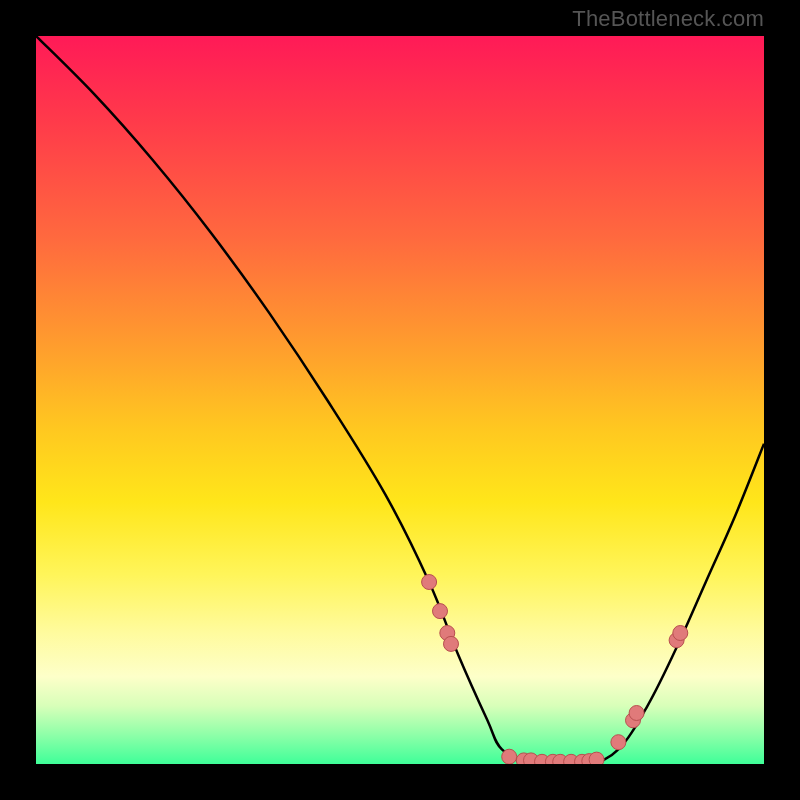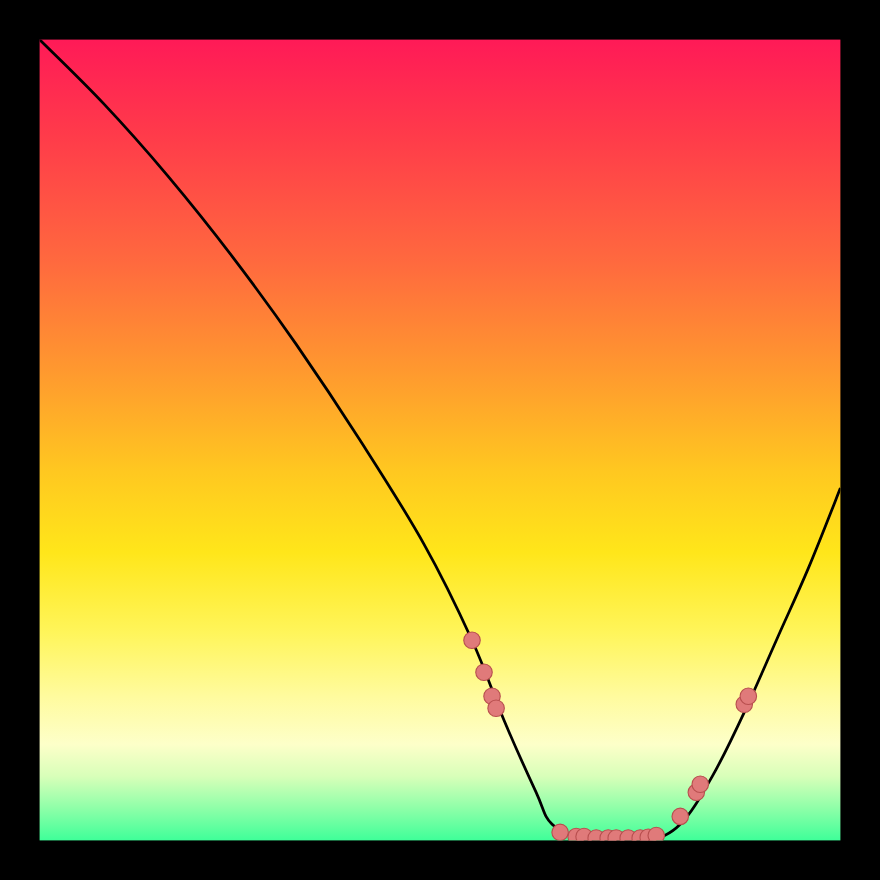--- a/index.html
+++ b/index.html
@@ -82,13 +82,14 @@
           <circle cx="553.3" cy="725.1" r="7.5" fill="#e07a7a" stroke="#b84f4f" stroke-width="1"></circle>
           <circle cx="560.6" cy="723.6" r="7.5" fill="#e07a7a" stroke="#b84f4f" stroke-width="1"></circle>
           <circle cx="582.4" cy="706.2" r="7.5" fill="#e07a7a" stroke="#b84f4f" stroke-width="1"></circle>
           <circle cx="597.0" cy="684.3" r="7.5" fill="#e07a7a" stroke="#b84f4f" stroke-width="1"></circle>
           <circle cx="600.6" cy="677.0" r="7.5" fill="#e07a7a" stroke="#b84f4f" stroke-width="1"></circle>
           <circle cx="640.6" cy="604.2" r="7.5" fill="#e07a7a" stroke="#b84f4f" stroke-width="1"></circle>
           <circle cx="644.3" cy="597.0" r="7.5" fill="#e07a7a" stroke="#b84f4f" stroke-width="1"></circle>
         </g>
     </svg>
   </div>
+  <div class="attribution">TheBottleneck.com</div>
 </div>
 
 </body></html>

